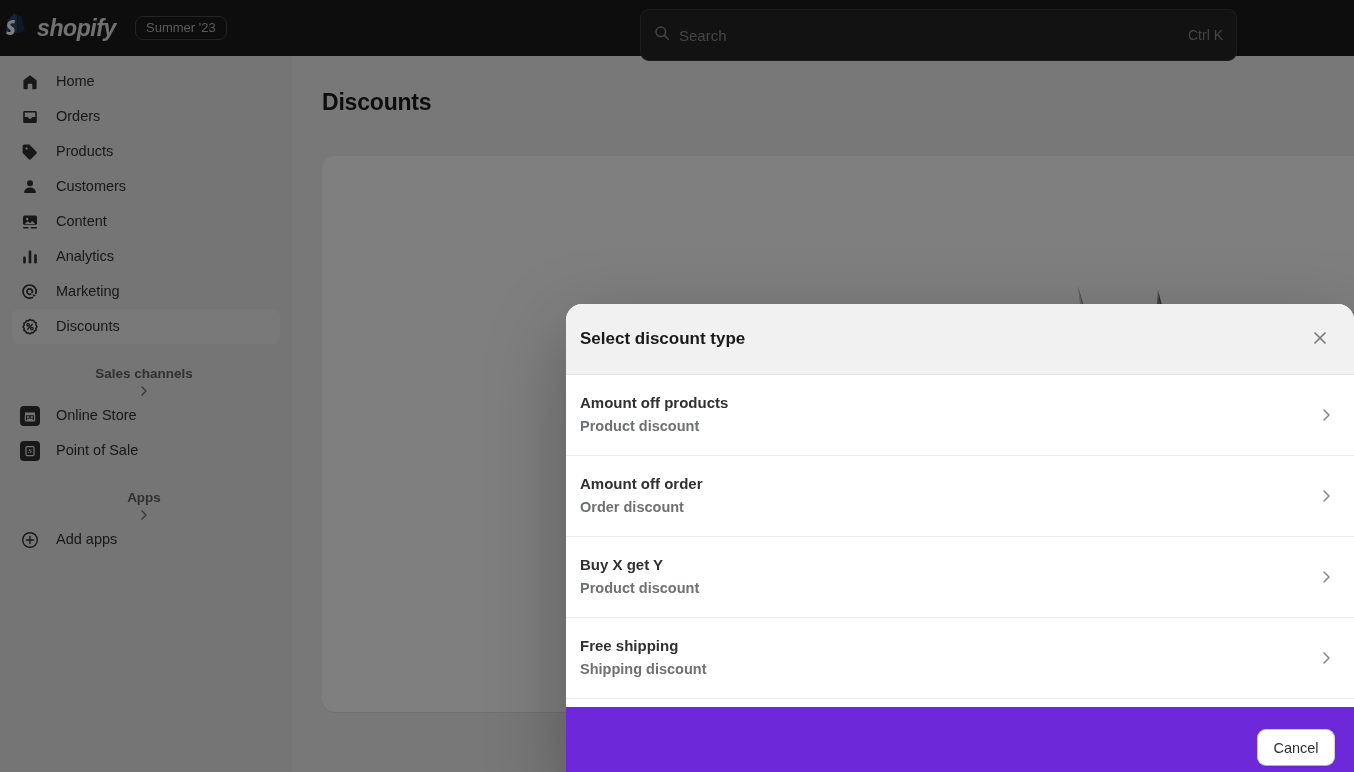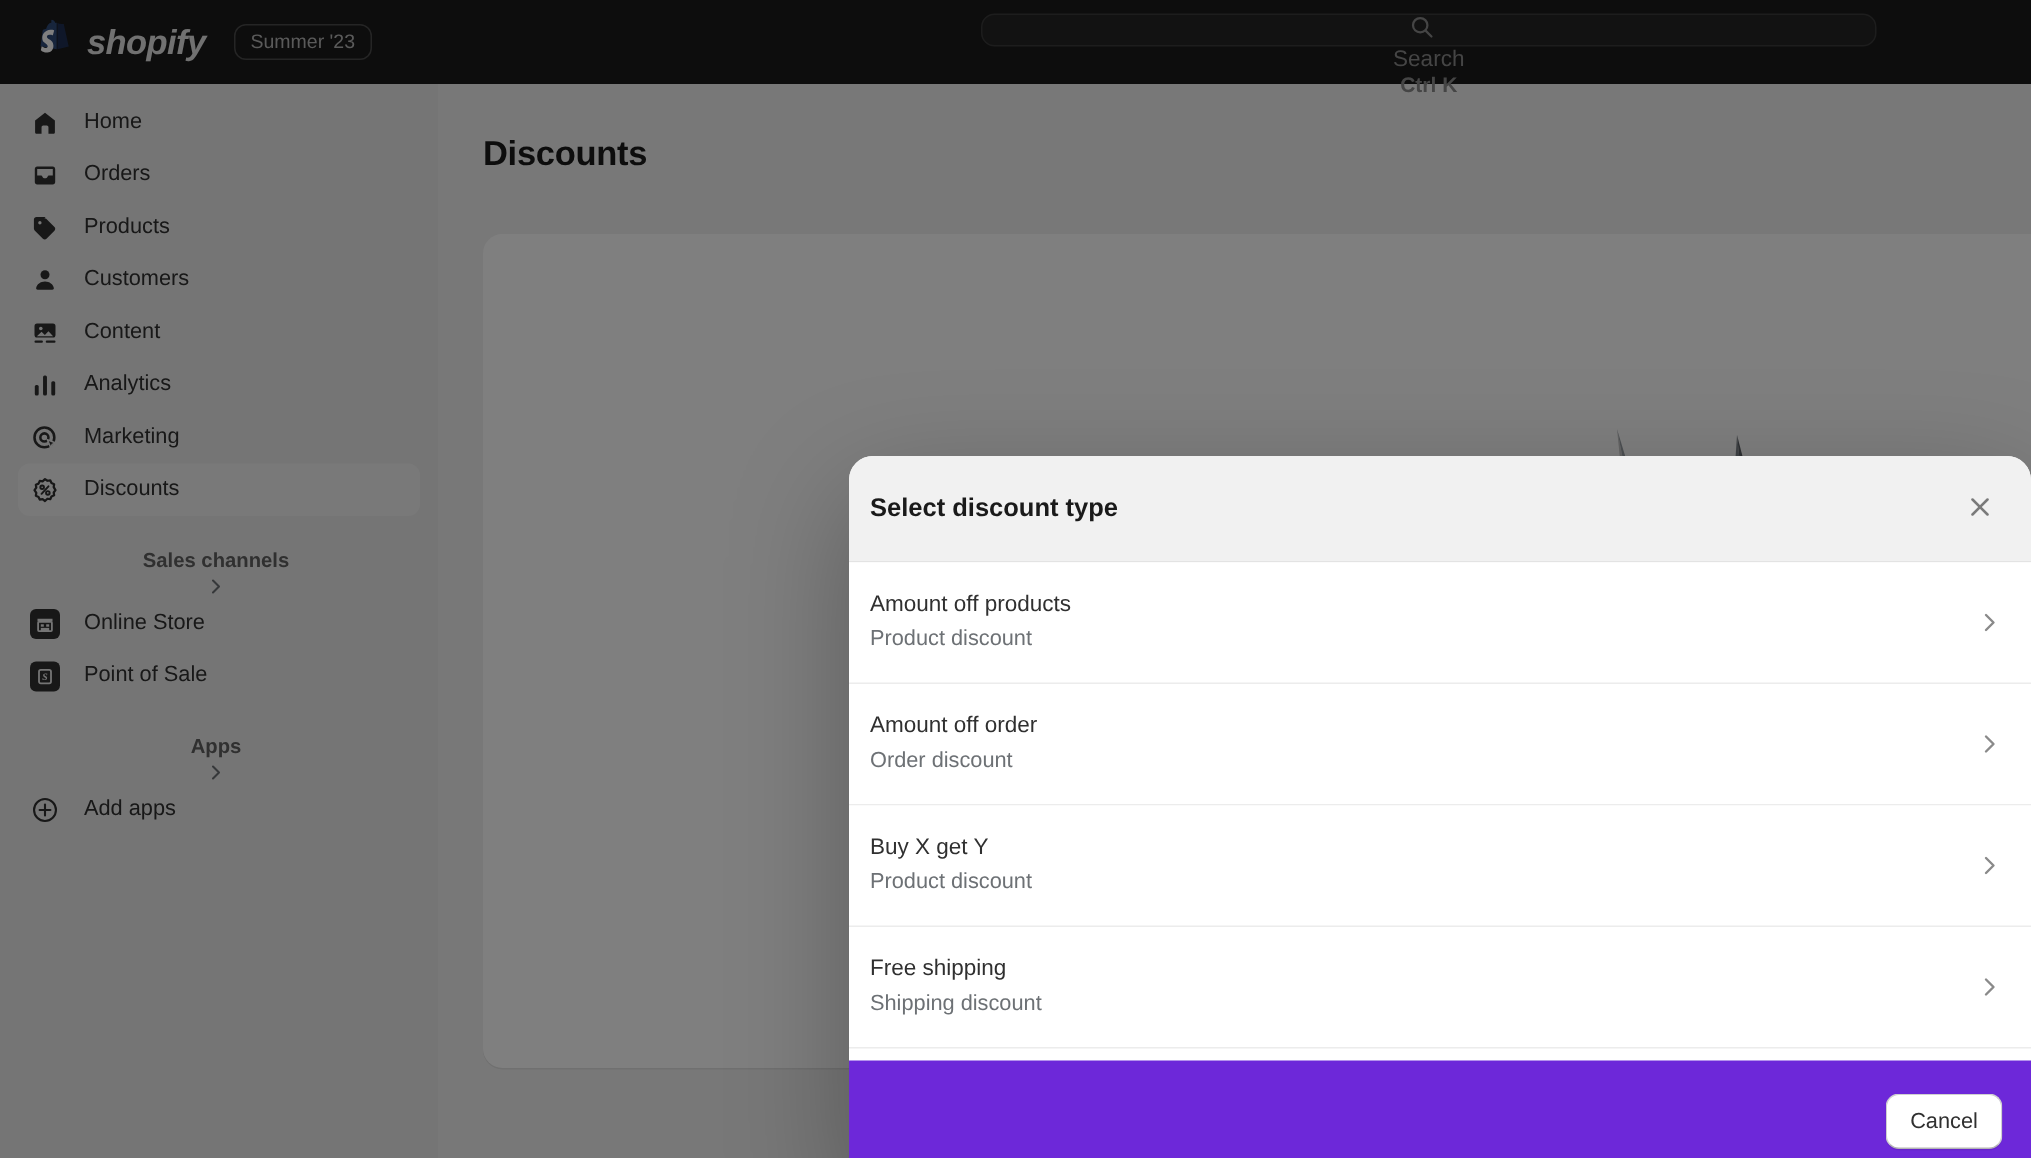--- a/index.html
+++ b/index.html
@@ -18,47 +18,46 @@
   }
 
   
   #topbar {
     position:absolute; top:0; left:0;
     width:1354px; height:56px;
     background:#1a1a1a;
     display:flex; align-items:center;
     z-index:5;
   }
-  .brand { display:flex; align-items:center; padding-left:21px; gap:9px; }
+  .brand { display:flex; align-items:center; padding-left:0; gap:9px; }
   .shopify-mark {
     width:28px; height:30px; position:relative; display:block;
   }
   .brand-word {
     color:#e3e3e3; font-size:23px; font-weight:bold;
     font-style:italic; letter-spacing:-0.4px;
   }
   .version-pill {
     margin-left:10px;
     border:1px solid #4a4a4a; border-radius:8px;
     color:#b5b5b5; font-size:13px; 
     padding:3px 10px 4px 10px;
   }
   #searchbar {
-    position:absolute; left:654px; top:9px;
-    width:597px; height:22px;
+    position:absolute; left:640px; top:9px;
+    width:597px; height:52px;
     background:#242424;
     border:1px solid #3b3b3b;
     border-radius:9px;
     display:flex; align-items:center;
     padding:0 13px;
-    flex-direction:column;
   }
   .search-icon { flex:0 0 auto; margin-right:9px; display:block; }
   .search-ph { color:#8a8a8a; font-size:15px; flex:1 1 auto; }
-  .search-kbd { color:#8a8a8a; font-size:14px;font-weight:bold; }
+  .search-kbd { color:#8a8a8a; font-size:14px; }
 
   
   #sidebar {
     position:absolute; top:56px; left:0;
     width:292px; height:716px;
     background:#ebebeb;
     padding:8px 12px 0 12px;
     z-index:3;
   }
   .nav-item {
@@ -141,20 +140,21 @@
     background:transparent; border:none; cursor:pointer;
   }
   #modal-list { flex:1 1 auto; background:#fff; }
   .opt-row {
     height:81px;
     display:flex; align-items:center;
     padding:0 20px 0 14px;
     border-bottom:1px solid #ececec;
     cursor:pointer;
     background:#fff;
+    font-weight:bold;
   }
   .opt-text { flex:1 1 auto; }
   .opt-title { font-size:15px; color:#303030; line-height:1.6; }
   .opt-sub   { font-size:14.5px; color:#6d7175; line-height:1.6; }
   .opt-chev  { flex:0 0 auto; width:16px; height:16px; display:block; }
 
   #modal-footer {
     height:81px; flex:0 0 81px;
     background:#6d28d9;
     display:flex; align-items:center; justify-content:flex-end;

